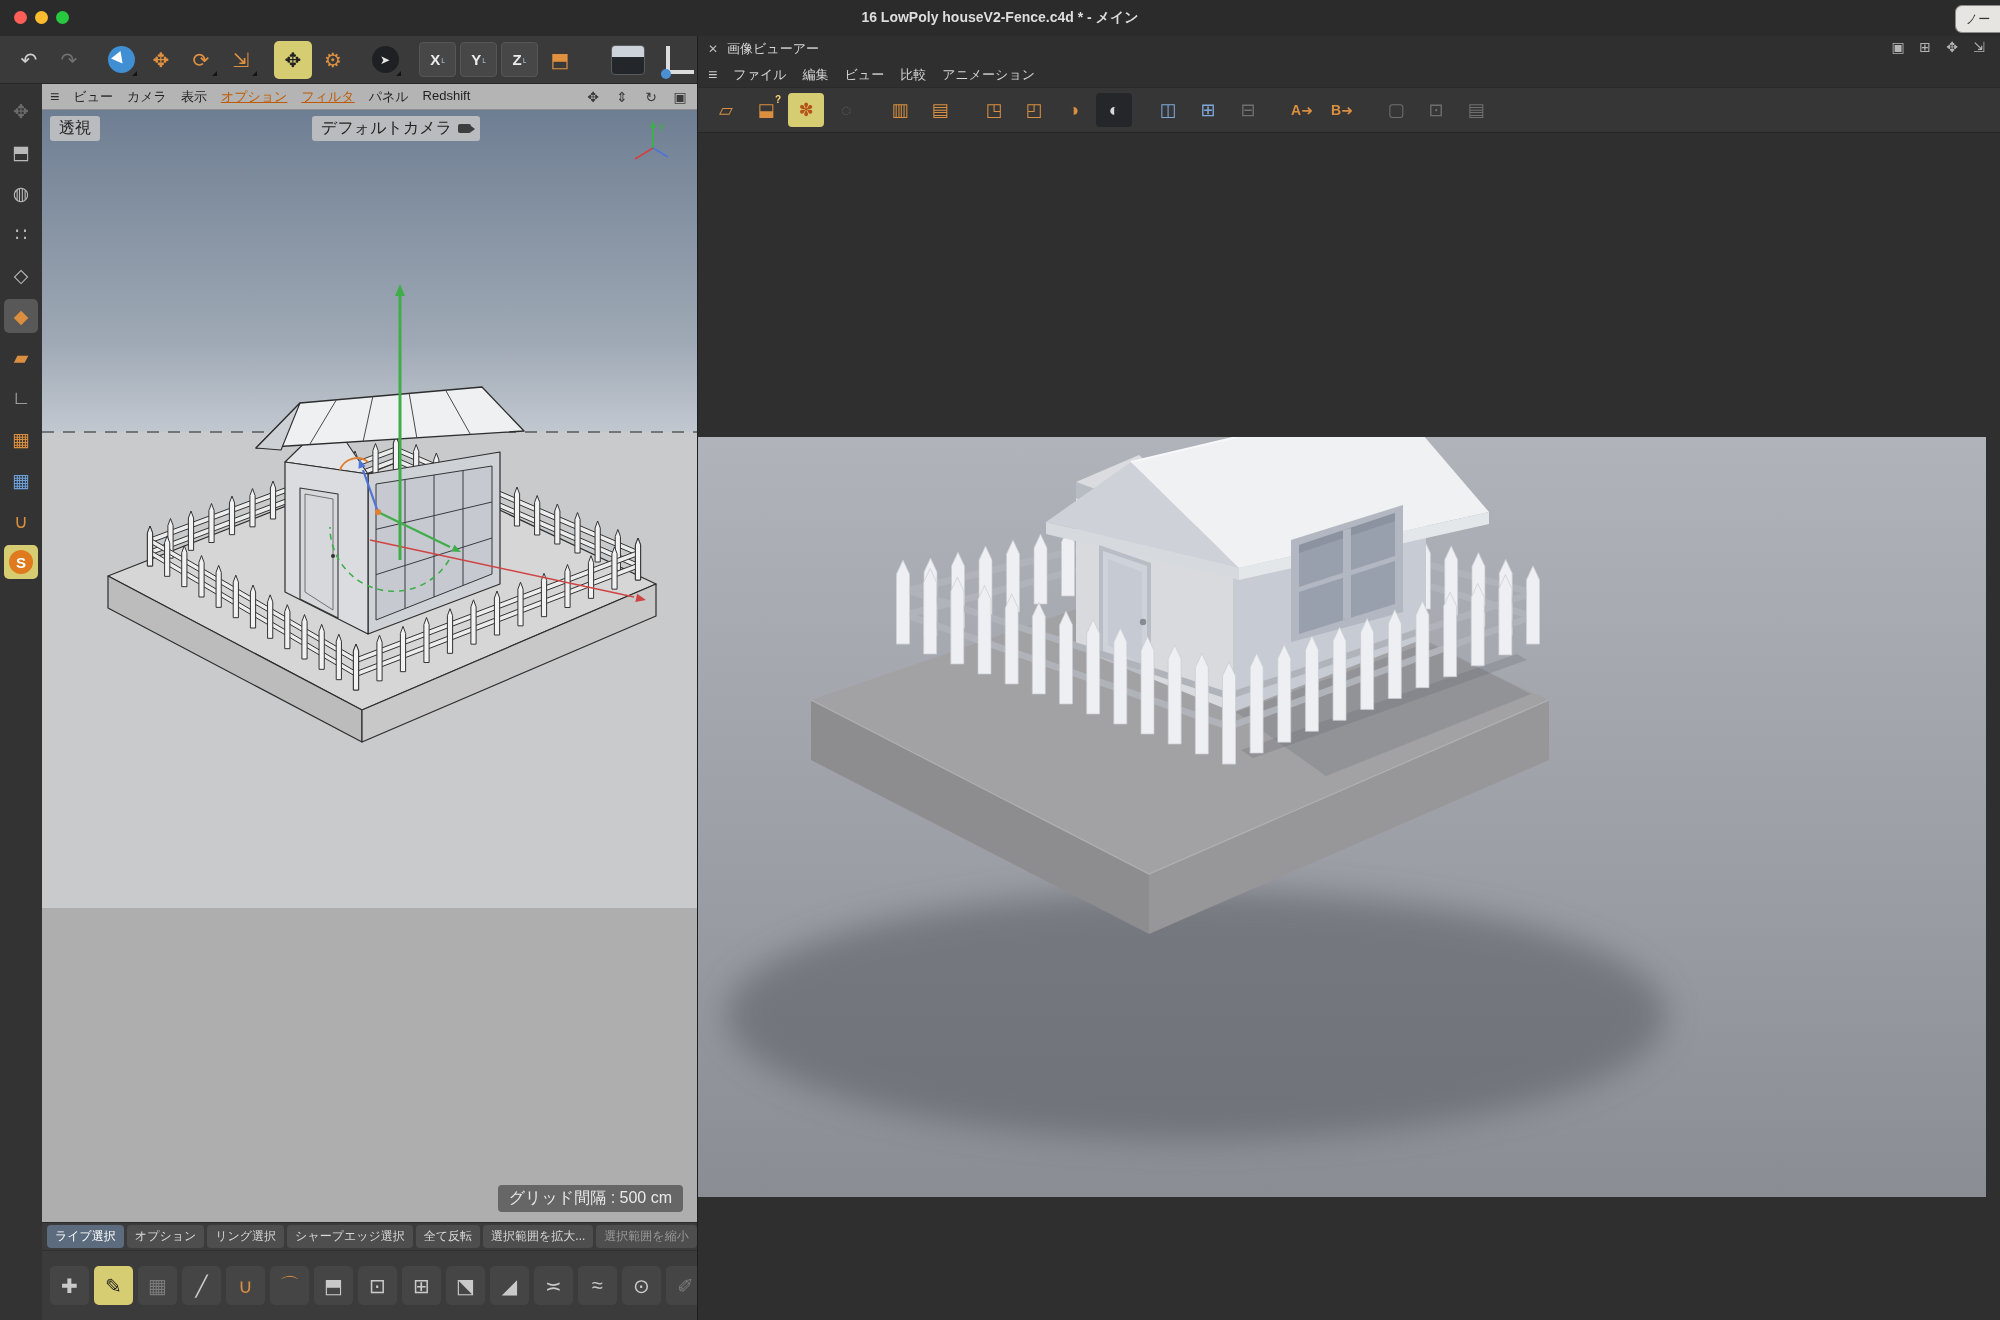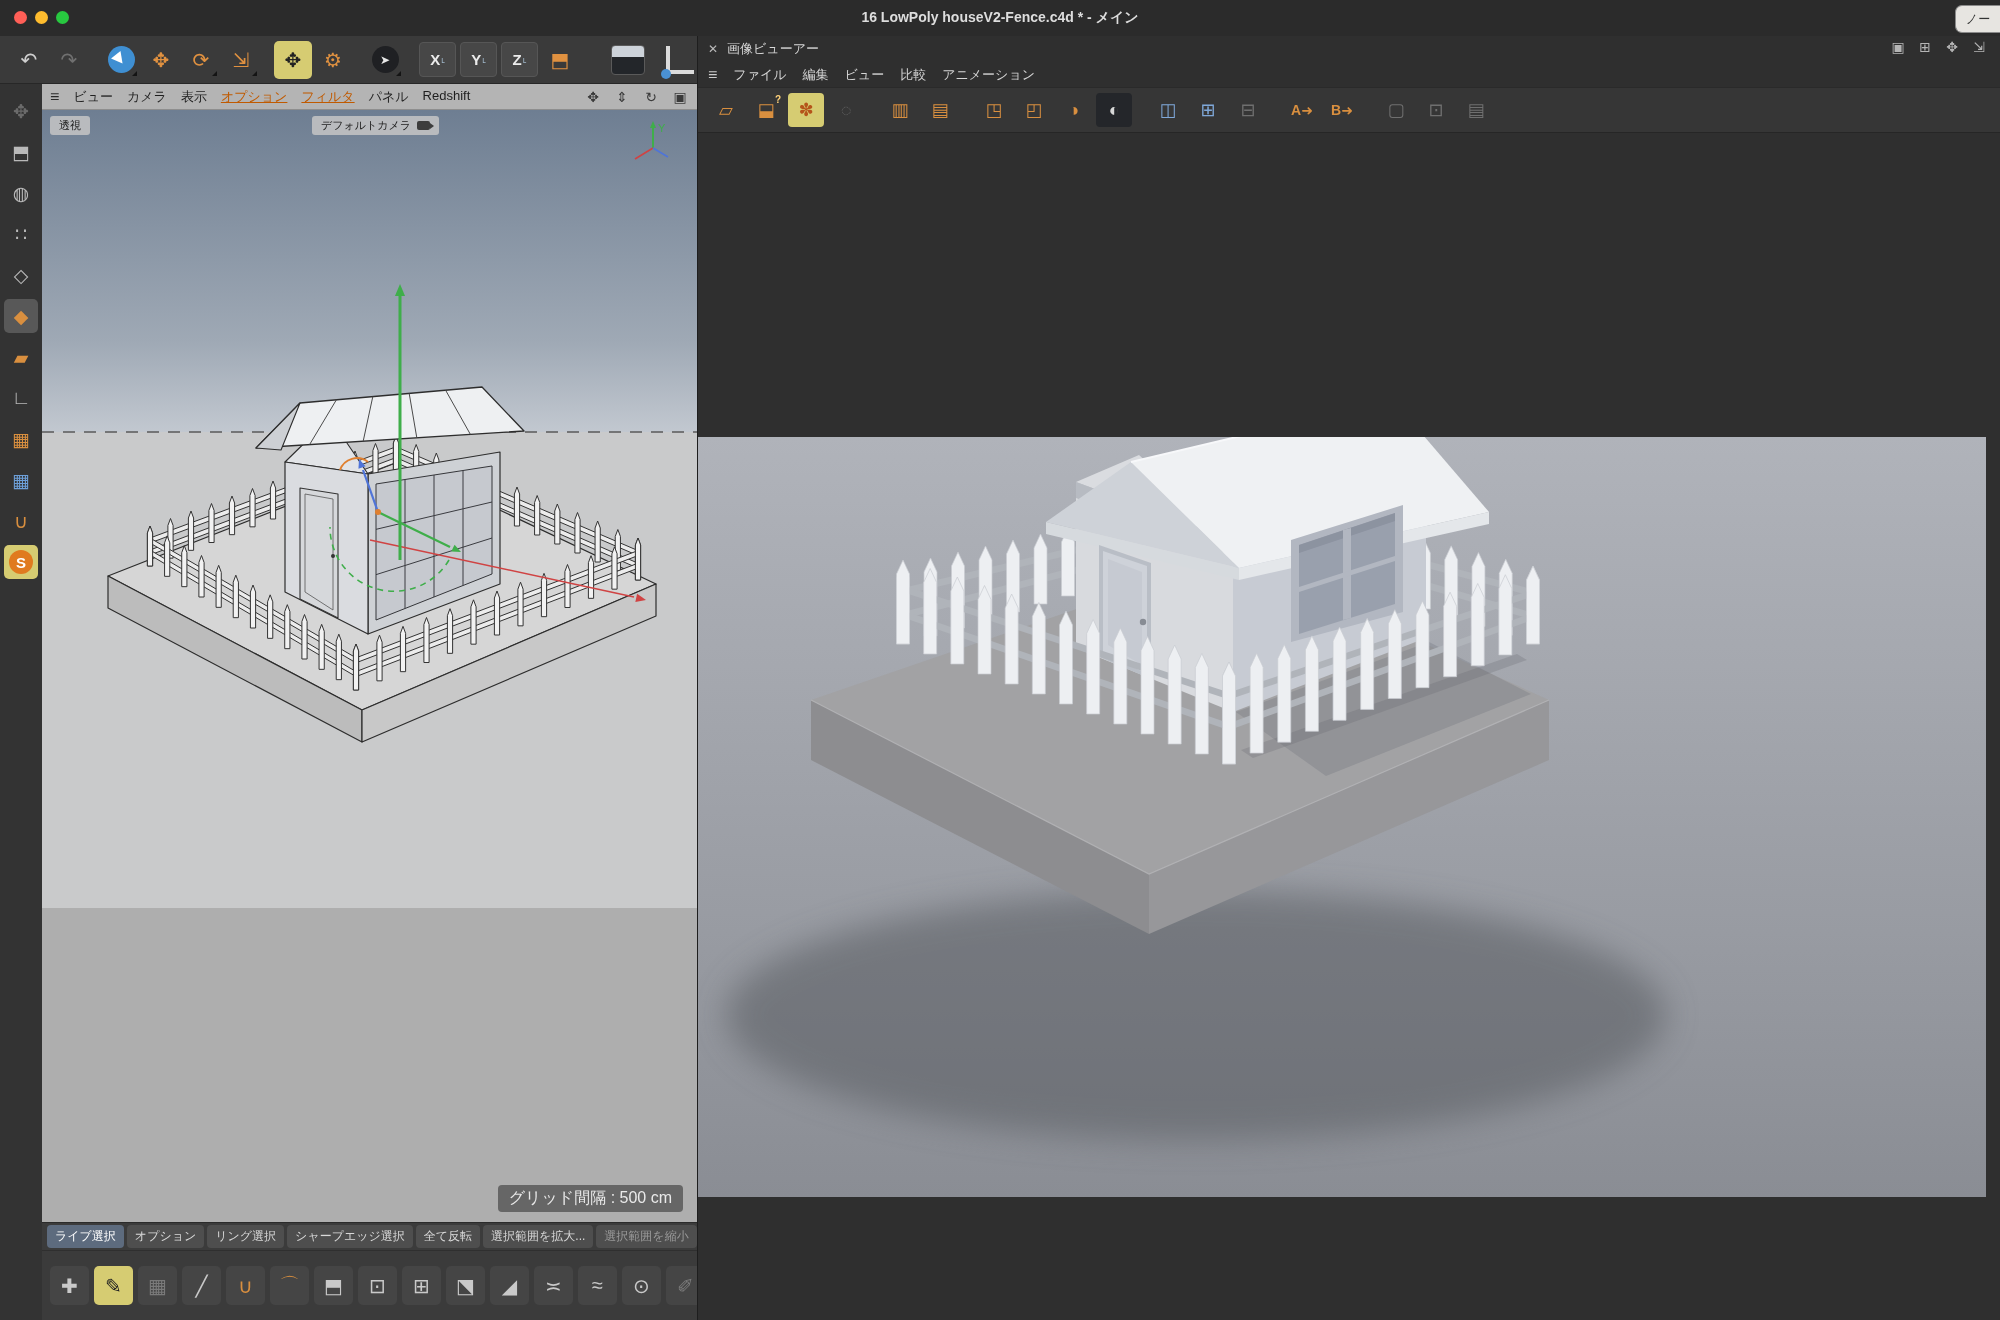--- a/index.html
+++ b/index.html
@@ -54,21 +54,21 @@
   .vp-menubar{position:absolute;left:42px;top:84px;width:655px;height:26px;background:#b4b4b4;display:flex;align-items:center;
     font-size:13px;color:#1f1f1f;padding:0 8px;gap:14px;border-bottom:1px solid #8e8e8e;box-sizing:border-box;}
   .burger{font-size:16px;color:#2a2a2a;}
   .vp-menu-items{display:flex;gap:14px;}
   .vmi{white-space:nowrap;}
   .vmi.accent{color:#c05a00;text-decoration:underline;}
   .vp-nav{margin-left:auto;display:flex;gap:11px;color:#3a3a3a;font-size:14px;}
   .vnav{width:18px;text-align:center;}
   .vp-canvas{position:absolute;left:42px;top:110px;width:655px;height:1112px;overflow:hidden;background:#c9cacb;}
   #wire{position:absolute;left:0;top:0;width:655px;height:1112px;}
-  .vtag{position:absolute;background:rgba(198,198,198,0.85);color:#222;font-size:11px;padding:2px 9px;border-radius:3px;
+  .vtag{position:absolute;background:rgba(198,198,198,0.85);color:#222;font-size:16px;padding:2px 9px;border-radius:3px;
     display:flex;align-items:center;}
   .view-label{left:8px;top:6px;}
   .cam-label{left:270px;top:6px;}
   .camicon{width:13px;height:9px;background:#3d3d3d;border-radius:2px;display:inline-block;margin-left:6px;position:relative;}
   .camicon::after{content:"";position:absolute;right:-4px;top:1.5px;border-top:3px solid transparent;border-bottom:3px solid transparent;border-left:4px solid #3d3d3d;}
   .gridtag{position:absolute;right:14px;bottom:10px;background:rgba(96,96,96,0.92);color:#e9e9e9;font-size:16px;
     padding:3px 11px;border-radius:4px;}
   .axis-gizmo{position:absolute;right:14px;top:6px;width:60px;height:60px;}
 
   

